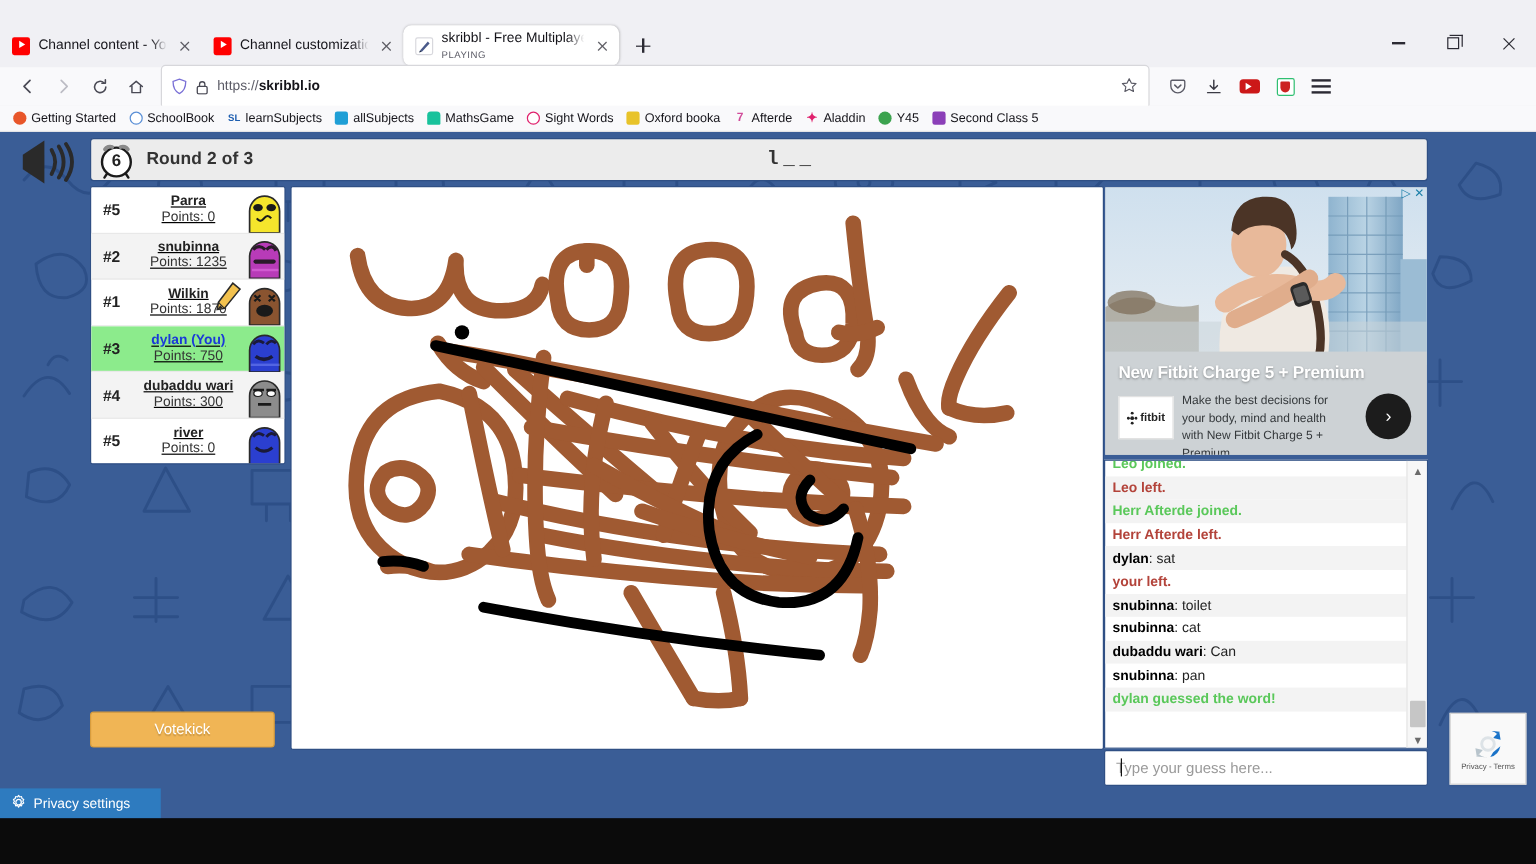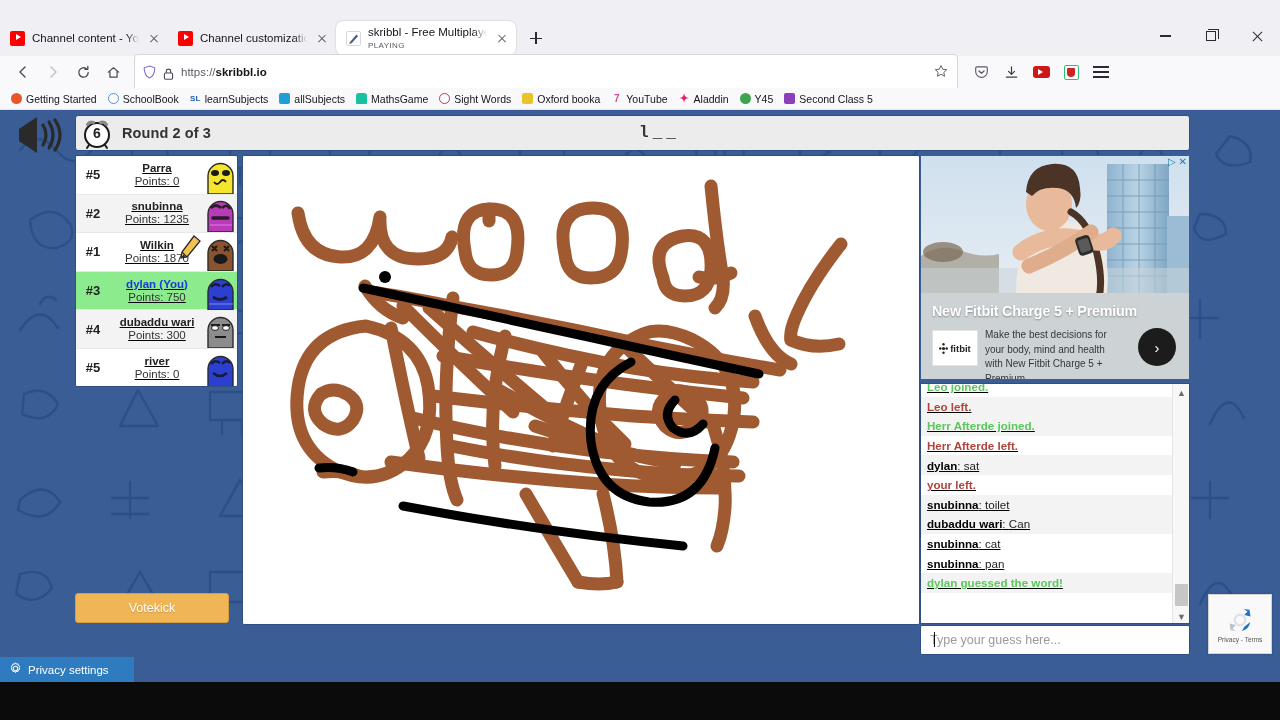--- a/index.html
+++ b/index.html
@@ -135,21 +135,21 @@
   .adx { font-size:10px; color:#1b7fa8; line-height:10px;}
   .adbottom { position:absolute; left:0; top:137px; width:270px; height:88px; background:#cdd2d5;}
   .adtitle { position:absolute; left:11px; top:147px; font-size:14.3px; font-weight:700; color:#fff; text-shadow:0 1px 2px rgba(0,0,0,.35); letter-spacing:-.2px;}
   .adlogo { position:absolute; left:11px; top:174px; width:46px; height:36px; background:#fff; border:1px solid #e2e2e2; display:flex; align-items:center; justify-content:center; gap:2px;}
   .adlogo span { font-size:9.5px; font-weight:700; color:#222; }
   .adbody { position:absolute; left:64px; top:172px; width:135px; font-size:10px; color:#34383b; line-height:14.5px;}
   .adcta { position:absolute; right:13px; top:172px; width:38px; height:38px; border-radius:50%; background:#1c1c1c; display:flex; align-items:center; justify-content:center; color:#fff; font-size:15px;}
 
   .chatbox { position:absolute; left:0; top:228px; width:270px; height:241px; background:#fff; border:1px solid #2f4f84; overflow:hidden;}
   .chatlist { position:absolute; left:0; top:0; width:252px; height:241px; overflow:hidden; }
-  .cmsg { padding:2.3px 6px; font-size:11.6px; line-height:15px; white-space:nowrap; overflow:hidden;text-decoration:underline;}
+  .cmsg { padding:2.3px 6px; font-size:11.6px; line-height:15px; white-space:nowrap; overflow:hidden;}
   .cmsg.alt { background:#f3f3f3; }
   .cmsg b { font-weight:700; }
   .c-join { color:#5ac85a; font-weight:700; }
   .c-left { color:#b3433a; font-weight:700; }
   .c-draw { color:#3b6fbf; font-weight:700; }
   .c-guess { color:#5ac85a; font-weight:700; }
   .c-norm { color:#222; }
   .scrollbar { position:absolute; right:0; top:0; width:17px; height:241px; background:#f7f7f7; border-left:1px solid #e5e5e5;}
   .sb-arrow { width:17px; height:17px; display:flex; align-items:center; justify-content:center; color:#6b6b6b; font-size:9px; }
   .sb-thumb { position:absolute; left:2px; top:200px; width:13px; height:22px; background:#c6c6c6; border-radius:1px;}
@@ -327,21 +327,21 @@
       <div class="bm">
           <span class="bmico" style="background:#fff;border:1.6px solid #e0216d;border-radius:50%"></span>
           <span>Sight Words</span>
         </div>
       <div class="bm">
           <span class="bmico" style="background:#e8c32a"></span>
           <span>Oxford booka</span>
         </div>
       <div class="bm">
           <span class="bmico" style="color:#d14b9a;font-size:10px">7</span>
-          <span>YouTube</span>
+          <span>Afterde</span>
         </div>
       <div class="bm">
           <span class="bmico" style="color:#e0216d;font-size:11px">✦</span>
           <span>Aladdin</span>
         </div>
       <div class="bm">
           <span class="bmico" style="background:#3ca34f;border-radius:50%"></span>
           <span>Y45</span>
         </div>
       <div class="bm">
@@ -724,22 +724,22 @@
 
         <div class="chatbox">
           <div class="chatlist">
             <div class="cmsg" style="margin-top:-7px"><span class="c-join">Leo joined.</span></div>
             <div class="cmsg alt"><span class="c-left">Leo left.</span></div>
             <div class="cmsg alt"><span class="c-join">Herr Afterde joined.</span></div>
             <div class="cmsg"><span class="c-left">Herr Afterde left.</span></div>
             <div class="cmsg alt"><b>dylan</b><span class="c-norm">: </span><span class="c-norm">sat</span></div>
             <div class="cmsg"><span class="c-left">your left.</span></div>
             <div class="cmsg alt"><b>snubinna</b><span class="c-norm">: </span><span class="c-norm">toilet</span></div>
+            <div class="cmsg"><b>snubinna</b><span class="c-norm">: </span><span class="c-norm">cat</span></div>
             <div class="cmsg alt"><b>dubaddu wari</b><span class="c-norm">: </span><span class="c-norm">Can</span></div>
-            <div class="cmsg"><b>snubinna</b><span class="c-norm">: </span><span class="c-norm">cat</span></div>
             <div class="cmsg"><b>snubinna</b><span class="c-norm">: </span><span class="c-norm">pan</span></div>
             <div class="cmsg alt"><span class="c-guess">dylan guessed the word!</span></div>
           </div>
           <div class="scrollbar">
             <div class="sb-arrow">▲</div>
             <div class="sb-thumb"></div>
             <div class="sb-arrow" style="position:absolute;bottom:0;left:0">▼</div>
           </div>
         </div>
 

